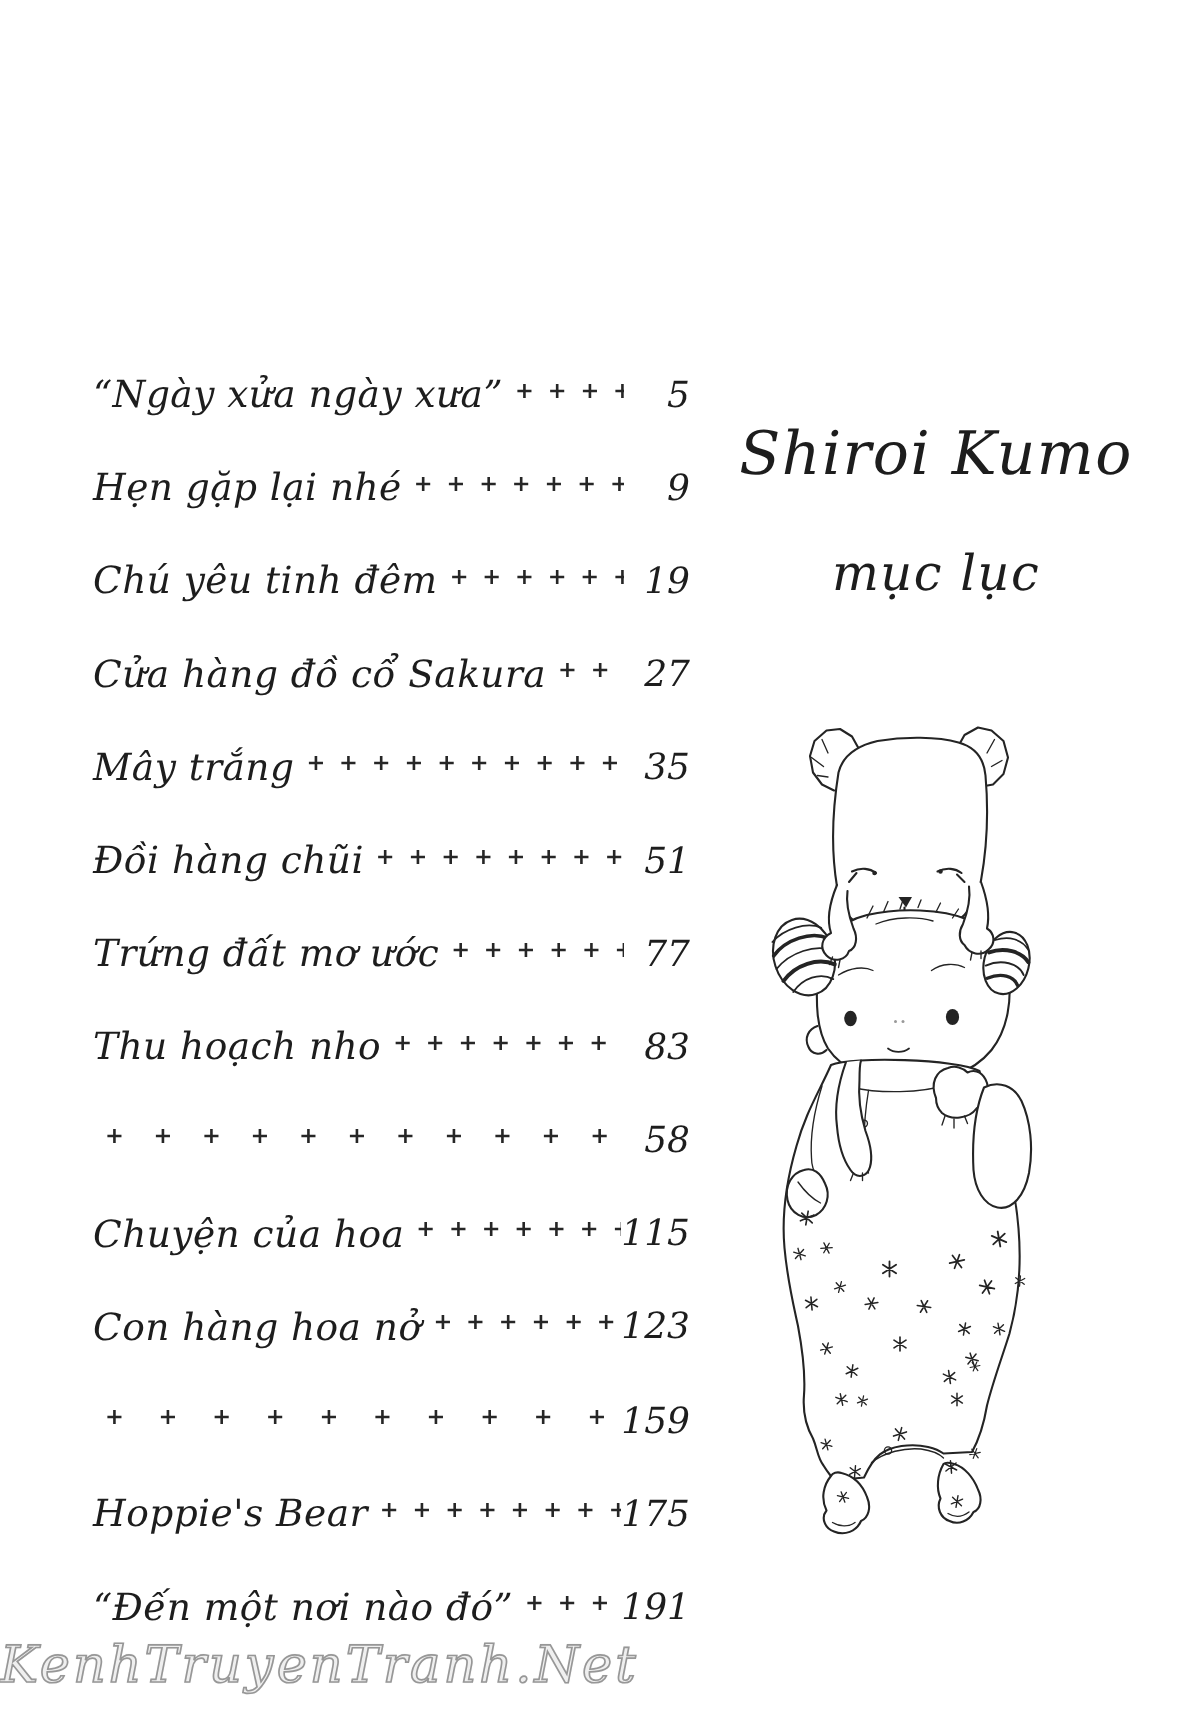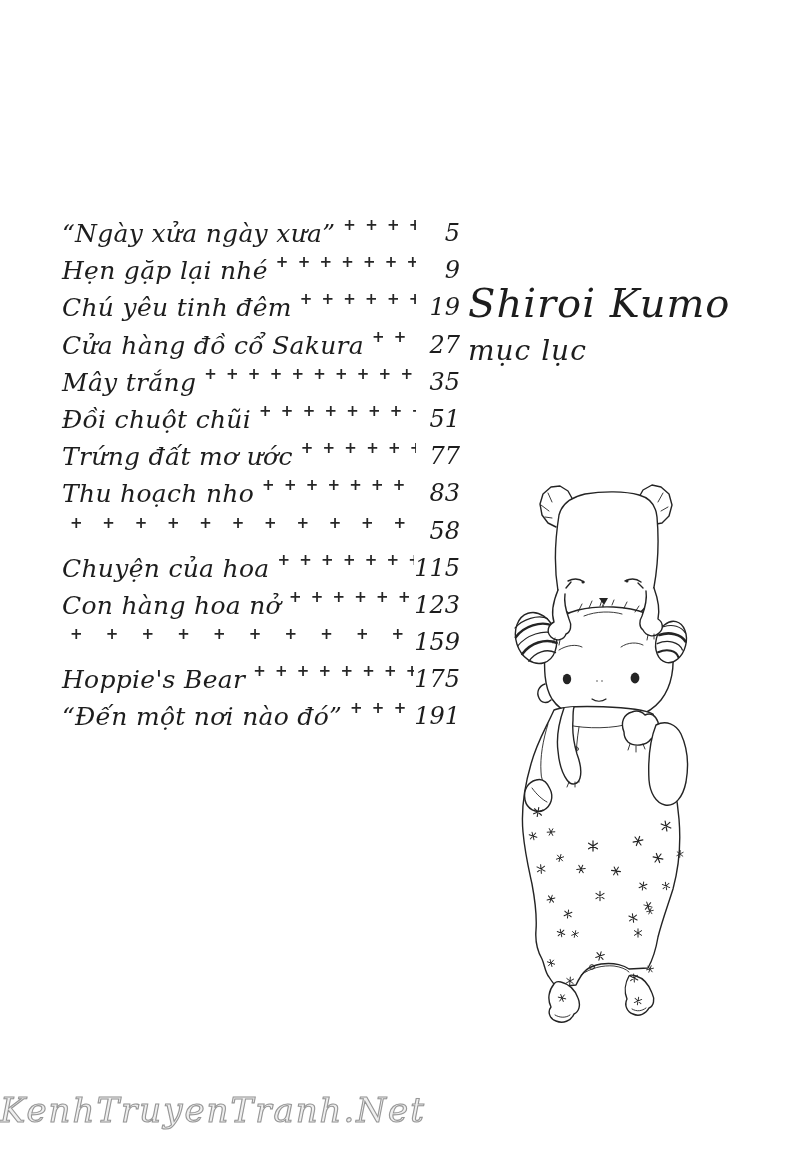--- a/index.html
+++ b/index.html
@@ -2,40 +2,40 @@
 <html><head>
 <meta charset="utf-8">
 <style>
   html,body{margin:0;padding:0;}
   body{
     width:800px;height:1150px;position:relative;background:#ffffff;
     font-family:"DejaVu Serif", serif;color:#1d1d1d;overflow:hidden;
   }
   
   .toc{position:absolute;left:62px;top:219px;width:398px;}
-  .toc-row{display:flex;align-items:flex-start;height:37.2px;}
+  .toc-row{display:flex;align-items:center;height:37.2px;margin-top:25px;}
   .toc-title{
     font-style:italic;font-size:25px;white-space:nowrap;
     letter-spacing:0.3px;
   }
   .toc-leader{
     flex:1;font-family:"DejaVu Sans", sans-serif;font-size:15px;
     font-weight:bold;color:#262626;
     padding:0 10px 0 8px;white-space:nowrap;overflow:hidden;
     text-align:justify;text-align-last:justify;word-spacing:4px;
     position:relative;top:-3px;
   }
   .toc-page{
     font-style:italic;font-size:24px;min-width:44px;text-align:right;
     white-space:nowrap;
   }
   
-  .title-block{position:absolute;left:468px;top:280px;width:312px;}
+  .title-block{position:absolute;left:468px;top:280px;width:312px;text-align:center;}
   .series-title{font-style:italic;font-size:40px;letter-spacing:1px;}
-  .series-subtitle{font-style:italic;font-size:28px;margin-top:8px;letter-spacing:1px;}
+  .series-subtitle{font-style:italic;font-size:33px;margin-top:36px;letter-spacing:1px;}
   
   .illustration{position:absolute;left:488px;top:470px;width:310px;height:600px;}
   .ink{stroke:#242424;fill:none;stroke-width:1.4;stroke-linecap:round;stroke-linejoin:round;}
   .white{fill:#ffffff;stroke:#242424;stroke-width:1.4;stroke-linecap:round;stroke-linejoin:round;}
   .thin{stroke-width:0.9;}
   .fillink{fill:#242424;stroke:none;}
   
   .watermark{
     position:absolute;top:1090px;left:0;width:100%;text-align:left;
     font-style:italic;font-size:34px;letter-spacing:2px;
@@ -66,21 +66,21 @@
     <span class="toc-title">Cửa hàng đồ cổ Sakura</span>
     <span class="toc-leader">+ + + + + +</span>
     <span class="toc-page">27</span>
   </div>
   <div class="toc-row">
     <span class="toc-title">Mây trắng</span>
     <span class="toc-leader">+ + + + + + + + + + +</span>
     <span class="toc-page">35</span>
   </div>
   <div class="toc-row">
-    <span class="toc-title">Đồi chuột chũi</span>
+    <span class="toc-title">Đồi hàng chũi</span>
     <span class="toc-leader">+ + + + + + + + +</span>
     <span class="toc-page">51</span>
   </div>
   <div class="toc-row">
     <span class="toc-title">Trứng đất mơ ước</span>
     <span class="toc-leader">+ + + + + + + + +</span>
     <span class="toc-page">77</span>
   </div>
   <div class="toc-row">
     <span class="toc-title">Thu hoạch nho</span>

